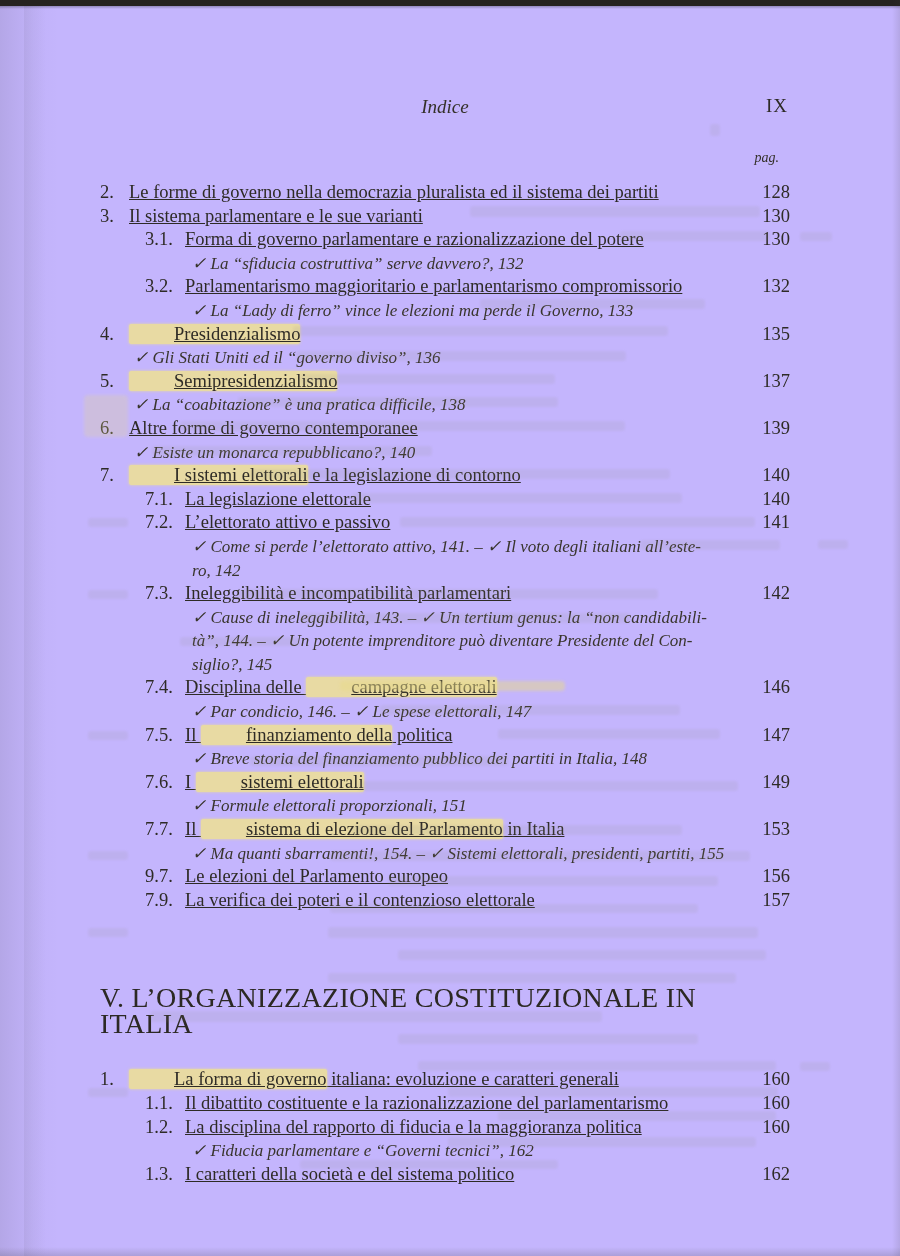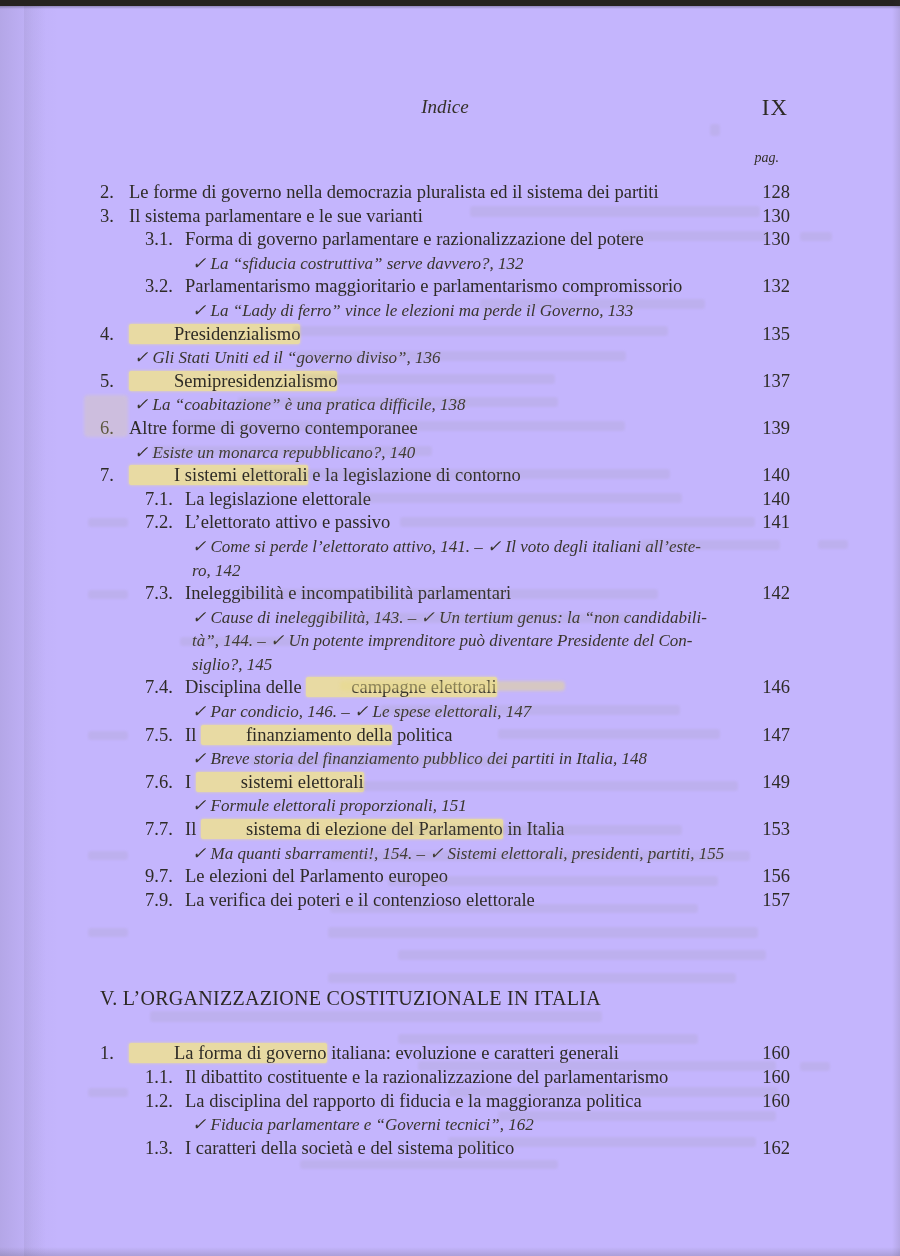--- a/index.html
+++ b/index.html
@@ -17,37 +17,37 @@
   .edge-right  { position:absolute; top:0; right:0; bottom:0; width:8px;
                  background:linear-gradient(270deg, rgba(60,58,52,.12), rgba(60,58,52,0)); }
   .gutter      { position:absolute; top:0; left:0; bottom:0; width:60px;
                  background:linear-gradient(90deg, rgba(40,38,34,.10), rgba(40,38,34,.02) 55%, rgba(40,38,34,0)); }
   .fold        { position:absolute; top:0; left:24px; bottom:0; width:22px;
                  background:linear-gradient(90deg, rgba(40,38,34,.06), rgba(40,38,34,0)); }
 
   
   .running-title { position:absolute; top:96px; left:100px; width:690px; text-align:center;
                    font-style:italic; font-size:19px; color:#35312a; }
-  .folio   { position:absolute; top:95px; right:112px; font-size:23px; letter-spacing:1px; }
+  .folio   { position:absolute; top:95px; right:112px; font-size:19px; letter-spacing:1px; }
   .pag-label { position:absolute; top:150px; right:121px; font-size:14px; font-style:italic; color:#35312a; }
 
   
   .toc { position:absolute; left:100px; top:181px; width:690px; }
   .row { display:flex; align-items:baseline; line-height:23.6px; font-size:18.5px; }
   .row .num   { flex:0 0 auto; }
   .row.lvl1 .num { width:29px; }
   .row.lvl2 .num { margin-left:45px; width:40px; }
-  .row .title { flex:1 1 auto; white-space:nowrap; overflow:visible; }
+  .row .title { flex:1 1 auto; white-space:nowrap; overflow:visible;text-decoration:underline; }
   .row .page  { flex:0 0 46px; text-align:right; }
 
   .note { line-height:23.6px; font-size:17px; font-style:italic; white-space:pre-line; color:#39352d; }
   .note.lvl1 { margin-left:34px; }
   .note.lvl2 { margin-left:92px; width:598px; }
 
-  .heading { margin-top:73px; margin-bottom:31px; font-size:20px; line-height:26px;
+  .heading { margin-top:73px; margin-bottom:31px; font-size:28px; line-height:26px;
              letter-spacing:.3px; color:#2c2924; }
 
   
   .hl { position:relative; background:rgba(241,227,140,.8);
         box-shadow:0 0 3px rgba(241,227,140,.85); border-radius:2px;padding-left:45px; }
   .hl.swipe::after { content:""; position:absolute; z-index:-1; left:-6px; right:-28px;
         bottom:-7px; height:11px; background:rgba(241,227,140,.55);
         filter:blur(1.5px); border-radius:5px; transform:rotate(-.4deg); }
 
   

